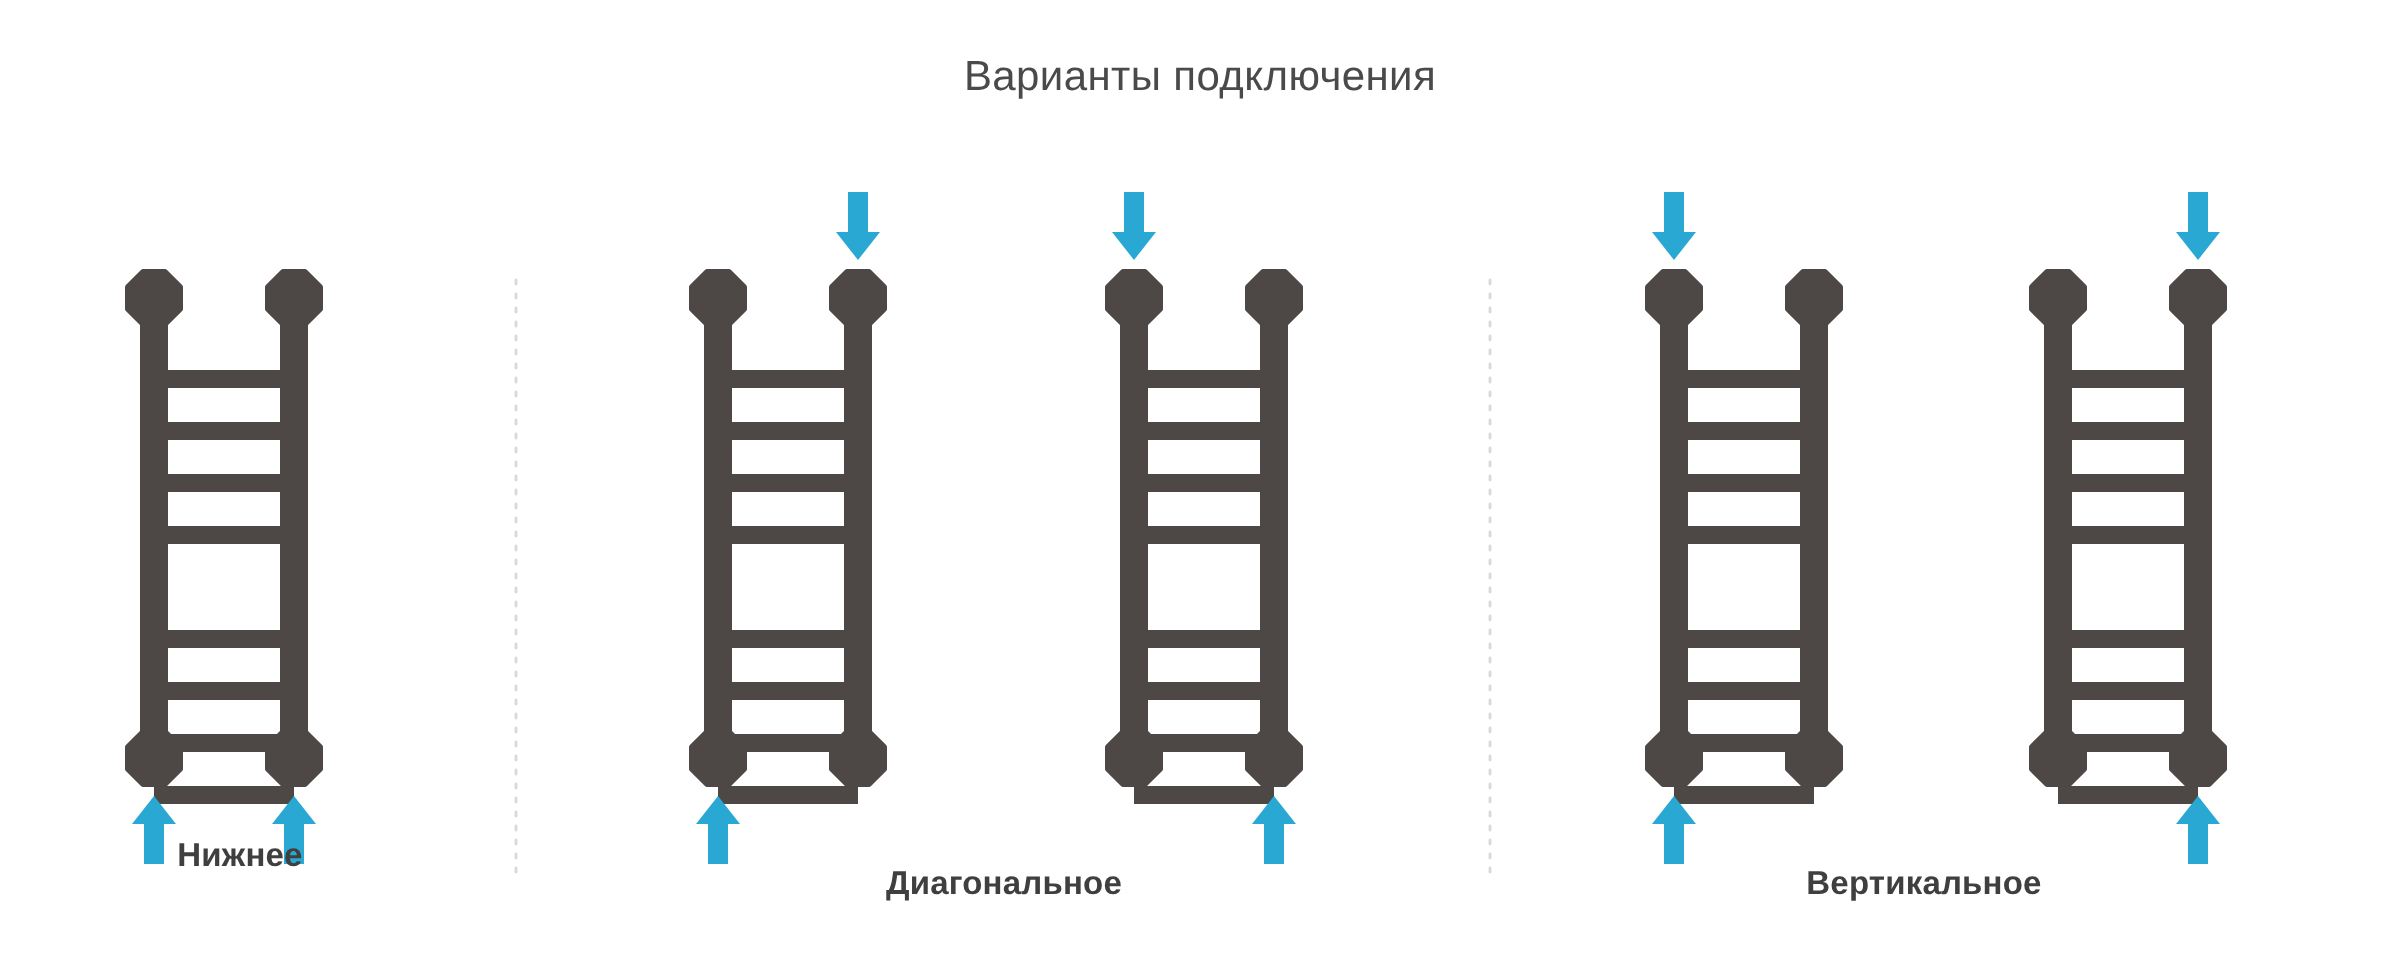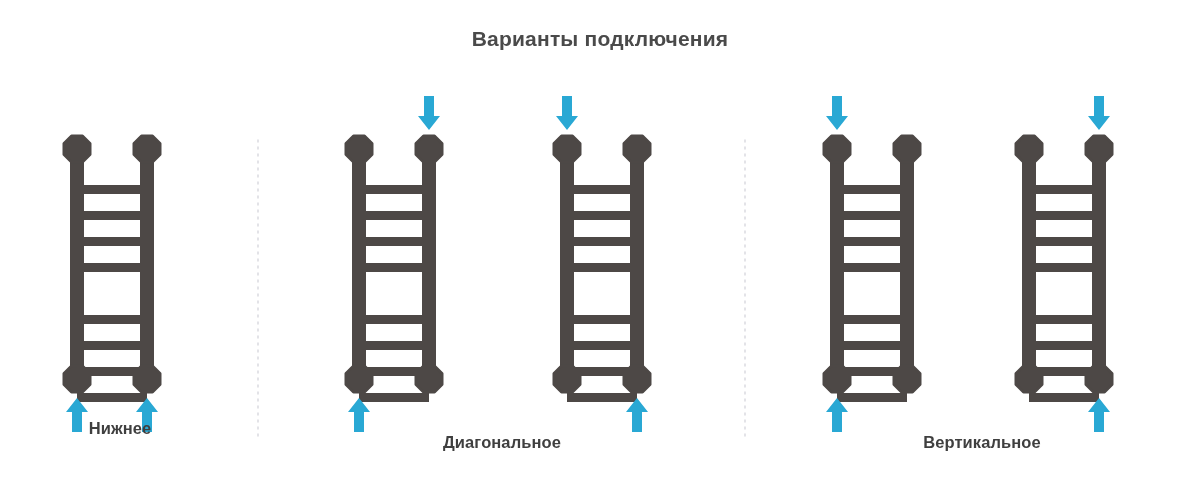--- a/index.html
+++ b/index.html
@@ -22,21 +22,21 @@
     height: 484px;
   }
 
   .title {
     position: absolute;
     top: 27px;
     left: 0;
     width: 1200px;
     text-align: center;
     font-size: 21px;
-    font-weight: 700;
+    font-weight: 400;
     color: #4a4a4a;
     letter-spacing: 0.2px;
     white-space: nowrap;
   }
 
   .group-label {
     position: absolute;
     text-align: center;
     font-size: 16.5px;
     font-weight: 700;
@@ -210,15 +210,15 @@
         </g>
       </g>
       <line x1="258" y1="140" x2="258" y2="440" stroke="#d8d8de" stroke-width="1.4" stroke-dasharray="2 5" stroke-linecap="round"></line>
       <line x1="745" y1="140" x2="745" y2="440" stroke="#d8d8de" stroke-width="1.4" stroke-dasharray="2 5" stroke-linecap="round"></line>
     </svg>
 
   <div class="group-label" style="left:0;width:240px;top:419px;">Нижнее</div>
 
   <div class="group-label" style="left:382px;width:240px;top:433px;">Диагональное</div>
 
-  <div class="group-label" style="left:862px;width:240px;top:433px;">Вертикальное</div>
+  <div class="group-label" style="left:842px;width:240px;top:433px;">Вертикальное</div>
 
 </div>
 
 </body></html>

